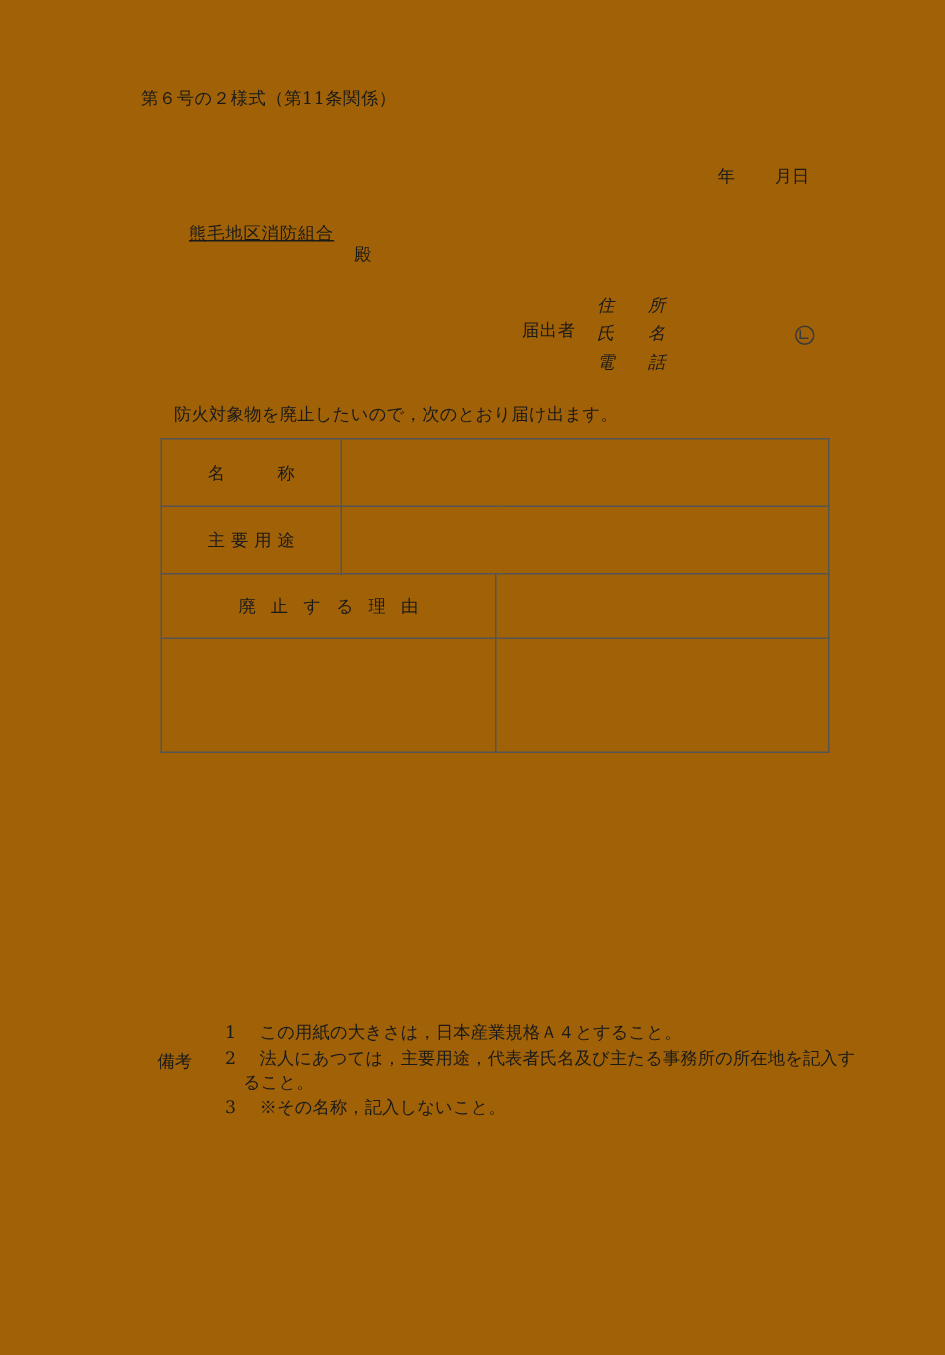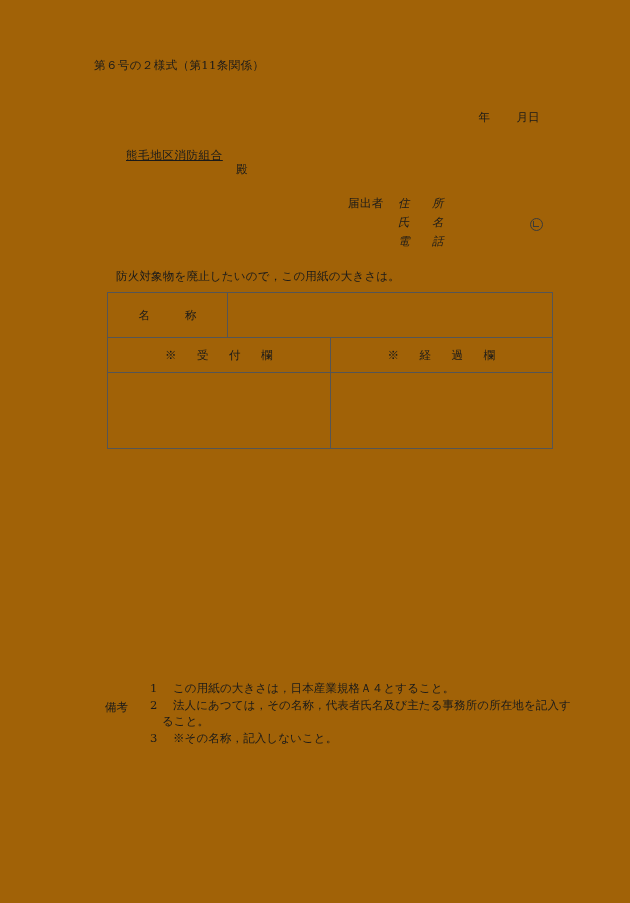--- a/index.html
+++ b/index.html
@@ -71,20 +71,21 @@
     top: 194px;
     font-size: 11.5px;
     line-height: 19px;
     white-space: nowrap;
   }
   .submitter .row { position: relative; height: 19px; }
   .sub-label {
     position: absolute;
     left: 0;
     letter-spacing: 0.4px;
+    margin-top: 17px;
   }
   .sub-field {
     position: absolute;
     left: 50px;
     letter-spacing: 5.5px;
     font-style: italic;
   }
   .seal-mark {
     position: absolute;
     left: 182px;
@@ -207,54 +208,58 @@
     </div>
     <div class="row">
       <span class="sub-field">氏　名</span>
       <span class="seal-mark"><span class="seal-circle"></span></span>
     </div>
     <div class="row">
       <span class="sub-field">電　話</span>
     </div>
   </div>
 
-  <div class="intro">防火対象物を廃止したいので，この用紙の大きさは。</div>
+  <div class="intro">防火対象物を廃止したいので，次のとおり届け出ます。</div>
 
   <table class="tbl">
     <colgroup>
       <col style="width:60px">
       <col style="width:60px">
       <col style="width:103px">
       <col style="width:222px">
     </colgroup>
     <tbody>
       <tr class="r-mid">
         <td class="lbl-a" colspan="2">名　　称</td>
         <td colspan="2"></td>
       </tr>
-      <tr class="r-hdr">
-        <td class="hdr-cell" colspan="3">※　受　付　欄</td>
-        <td class="hdr-cell">※　経　過　欄</td>
+      <tr class="r-mid">
+        <td class="lbl-a" colspan="2">主要用途</td>
+        <td colspan="2"></td>
+      </tr>
+      <tr class="r-mid2">
+        <td class="lbl-b sp-wide" colspan="3">廃 止 す る 理 由</td>
+        <td></td>
       </tr>
       <tr class="r-box">
         <td colspan="3"></td>
         <td></td>
       </tr>
     </tbody>
   </table>
 
   <div class="notes">
     <div class="note-row">
       <span class="note-label">備考</span>
       <span class="note-num">1</span>
       <span class="note-text">この用紙の大きさは，日本産業規格Ａ４とすること。</span>
     </div>
     <div class="note-row">
       <span class="note-num">2</span>
-      <span class="note-text">法人にあつては，その名称，代表者氏名及び主たる事務所の所在地を記入す</span>
+      <span class="note-text">法人にあつては，主要用途，代表者氏名及び主たる事務所の所在地を記入す</span>
     </div>
     <div class="note-row">
       <span class="note-text cont">ること。</span>
     </div>
     <div class="note-row">
       <span class="note-num">3</span>
       <span class="note-text">※その名称，記入しないこと。</span>
     </div>
   </div>
 

